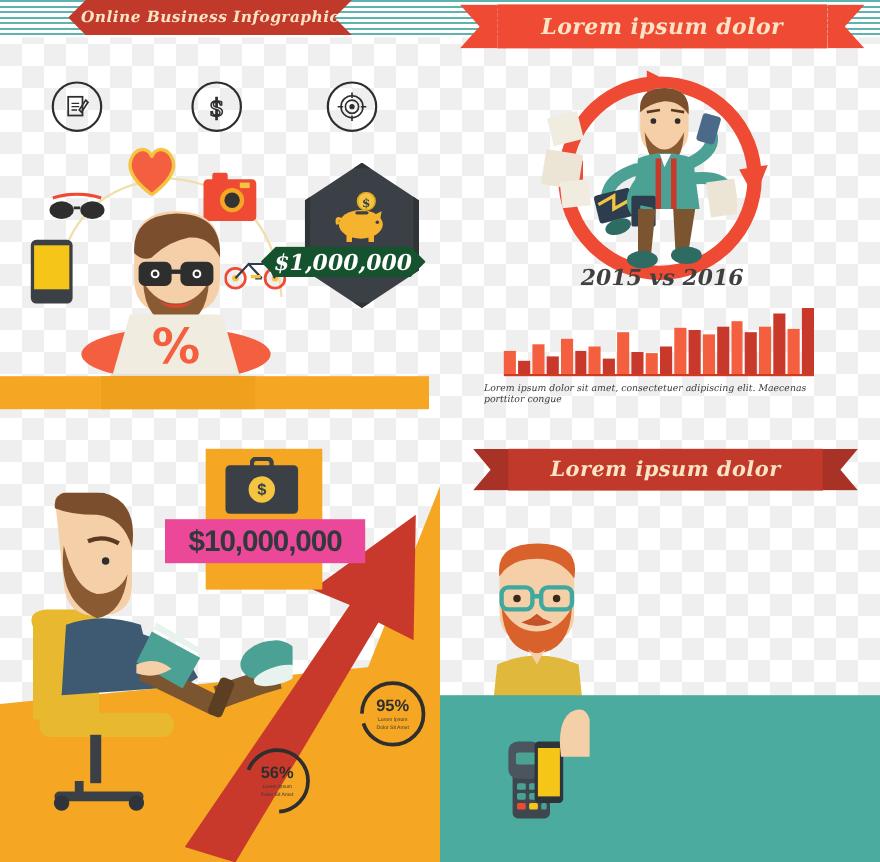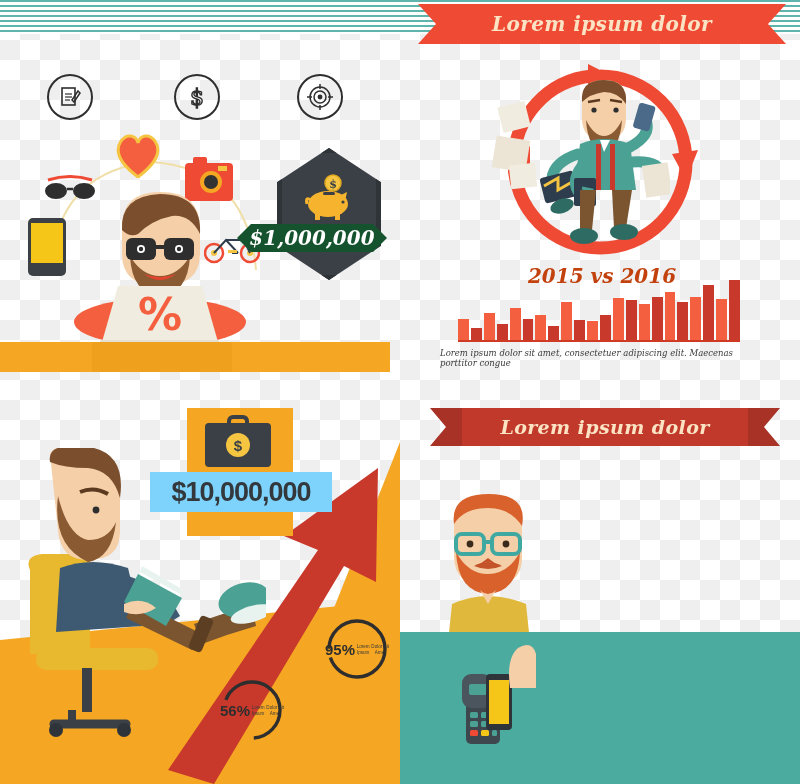--- a/index.html
+++ b/index.html
@@ -69,60 +69,63 @@
     clip-path:polygon(14px 0,calc(100% - 14px) 0,100% 50%,calc(100% - 14px) 100%,14px 100%,0 50%);
     color:#fff;font-family:"DejaVu Serif",serif;font-style:italic;font-weight:bold;font-size:20px;}
 
   .man1{position:absolute;left:60px;top:190px;width:200px;height:160px;}
   .desk{position:absolute;left:0;top:342px;width:390px;height:30px;background:#f5a623;}
   .desk-shade{position:absolute;left:92px;top:342px;width:140px;height:30px;background:#efa01c;}
 
   
   .cycle{position:absolute;left:500px;top:62px;width:200px;height:200px;}
   .man2{position:absolute;left:540px;top:78px;width:130px;height:170px;}
-  .vslabel{position:absolute;left:452px;top:264px;width:300px;text-align:center;
-    font-family:"DejaVu Serif",serif;font-style:italic;font-weight:bold;font-size:20px;color:#c2410c;}
+  .vslabel{position:absolute;left:452px;top:240px;width:300px;text-align:center;
+    font-family:"DejaVu Serif",serif;font-style:italic;font-weight:bold;font-size:20px;color:#404040;}
   .chart{position:absolute;left:458px;top:278px;width:282px;height:62px;
          display:flex;align-items:flex-end;gap:2px;}
   .chart .bar{flex:1;}
   .axis{position:absolute;left:458px;top:340px;width:282px;height:2px;background:#cf3a24;}
   .caption{position:absolute;left:440px;top:348px;width:330px;text-align:left;
     font-family:"DejaVu Serif",serif;font-style:italic;font-size:8.5px;color:#3a3a3a;}
 
   
   .slab{position:absolute;left:187px;top:408px;width:106px;height:128px;background:#f5a623;}
   .bagbox{position:absolute;left:205px;top:423px;width:66px;height:44px;background:#3a4046;border-radius:4px;}
   .bagbox .coin{position:absolute;left:21px;top:10px;width:24px;height:24px;border-radius:50%;background:#f5c542;
     display:flex;align-items:center;justify-content:center;color:#3a4046;font-weight:bold;font-size:15px;}
   .bag-hand{position:absolute;left:227px;top:415px;width:22px;height:10px;border:4px solid #3a4046;border-bottom:none;border-radius:6px 6px 0 0;}
-  .money2{position:absolute;left:150px;top:472px;width:182px;height:40px;background:#7dd3fc;
+  .money2{position:absolute;left:150px;top:472px;width:182px;height:40px;background:#ec4899;
     display:flex;align-items:center;justify-content:center;
     font-weight:bold;font-size:27px;color:#33383d;letter-spacing:-1px;}
   .arrow-area{position:absolute;left:168px;top:432px;width:232px;height:352px;}
   .man3{position:absolute;left:16px;top:448px;width:250px;height:290px;}
   .floor-orange{position:absolute;left:0;top:600px;width:400px;height:184px;}
 
   .ring{position:absolute;width:64px;height:64px;border-radius:50%;
-        display:flex;flex-direction:row;align-items:center;justify-content:center;}
+        display:flex;flex-direction:column;align-items:center;justify-content:center;}
   .ring .pct{font-weight:bold;font-size:15px;color:#2e2e2e;line-height:1;}
   .ring .sub{font-size:4.6px;color:#3a3a3a;text-align:center;line-height:1.25;margin-top:2px;}
   .ring95{left:325px;top:617px;}
   .ring68{left:220px;top:678px;}
 
   
   .counter{position:absolute;left:400px;top:632px;width:400px;height:152px;background:#4cab9f;}
   .man4{position:absolute;left:434px;top:492px;width:110px;height:150px;}
   .pos{position:absolute;left:462px;top:668px;width:58px;height:82px;}
 </style>
 </head>
 <body>
 
 <div class="stage">
 
   <div class="stripes"></div>
+  <div class="ribbon hdr-ribbon">
+    <div class="band">Online Business Infographic</div>
+  </div>
 
   <div>
 
     <div class="oicon" style="left:47px;top:74px;">
       <svg width="26" height="26" viewBox="0 0 26 26">
           <rect x="5" y="4" width="13" height="17" fill="none" stroke="#2e2e2e" stroke-width="1.6"></rect>
           <line x1="8" y1="10" x2="15" y2="10" stroke="#2e2e2e" stroke-width="1.2"></line>
           <line x1="8" y1="13" x2="15" y2="13" stroke="#2e2e2e" stroke-width="1.2"></line>
           <line x1="8" y1="16" x2="13" y2="16" stroke="#2e2e2e" stroke-width="1.2"></line>
           <path d="M15 16 L21 7 L23 9 L17 18 Z" fill="none" stroke="#2e2e2e" stroke-width="1.5"></path>

